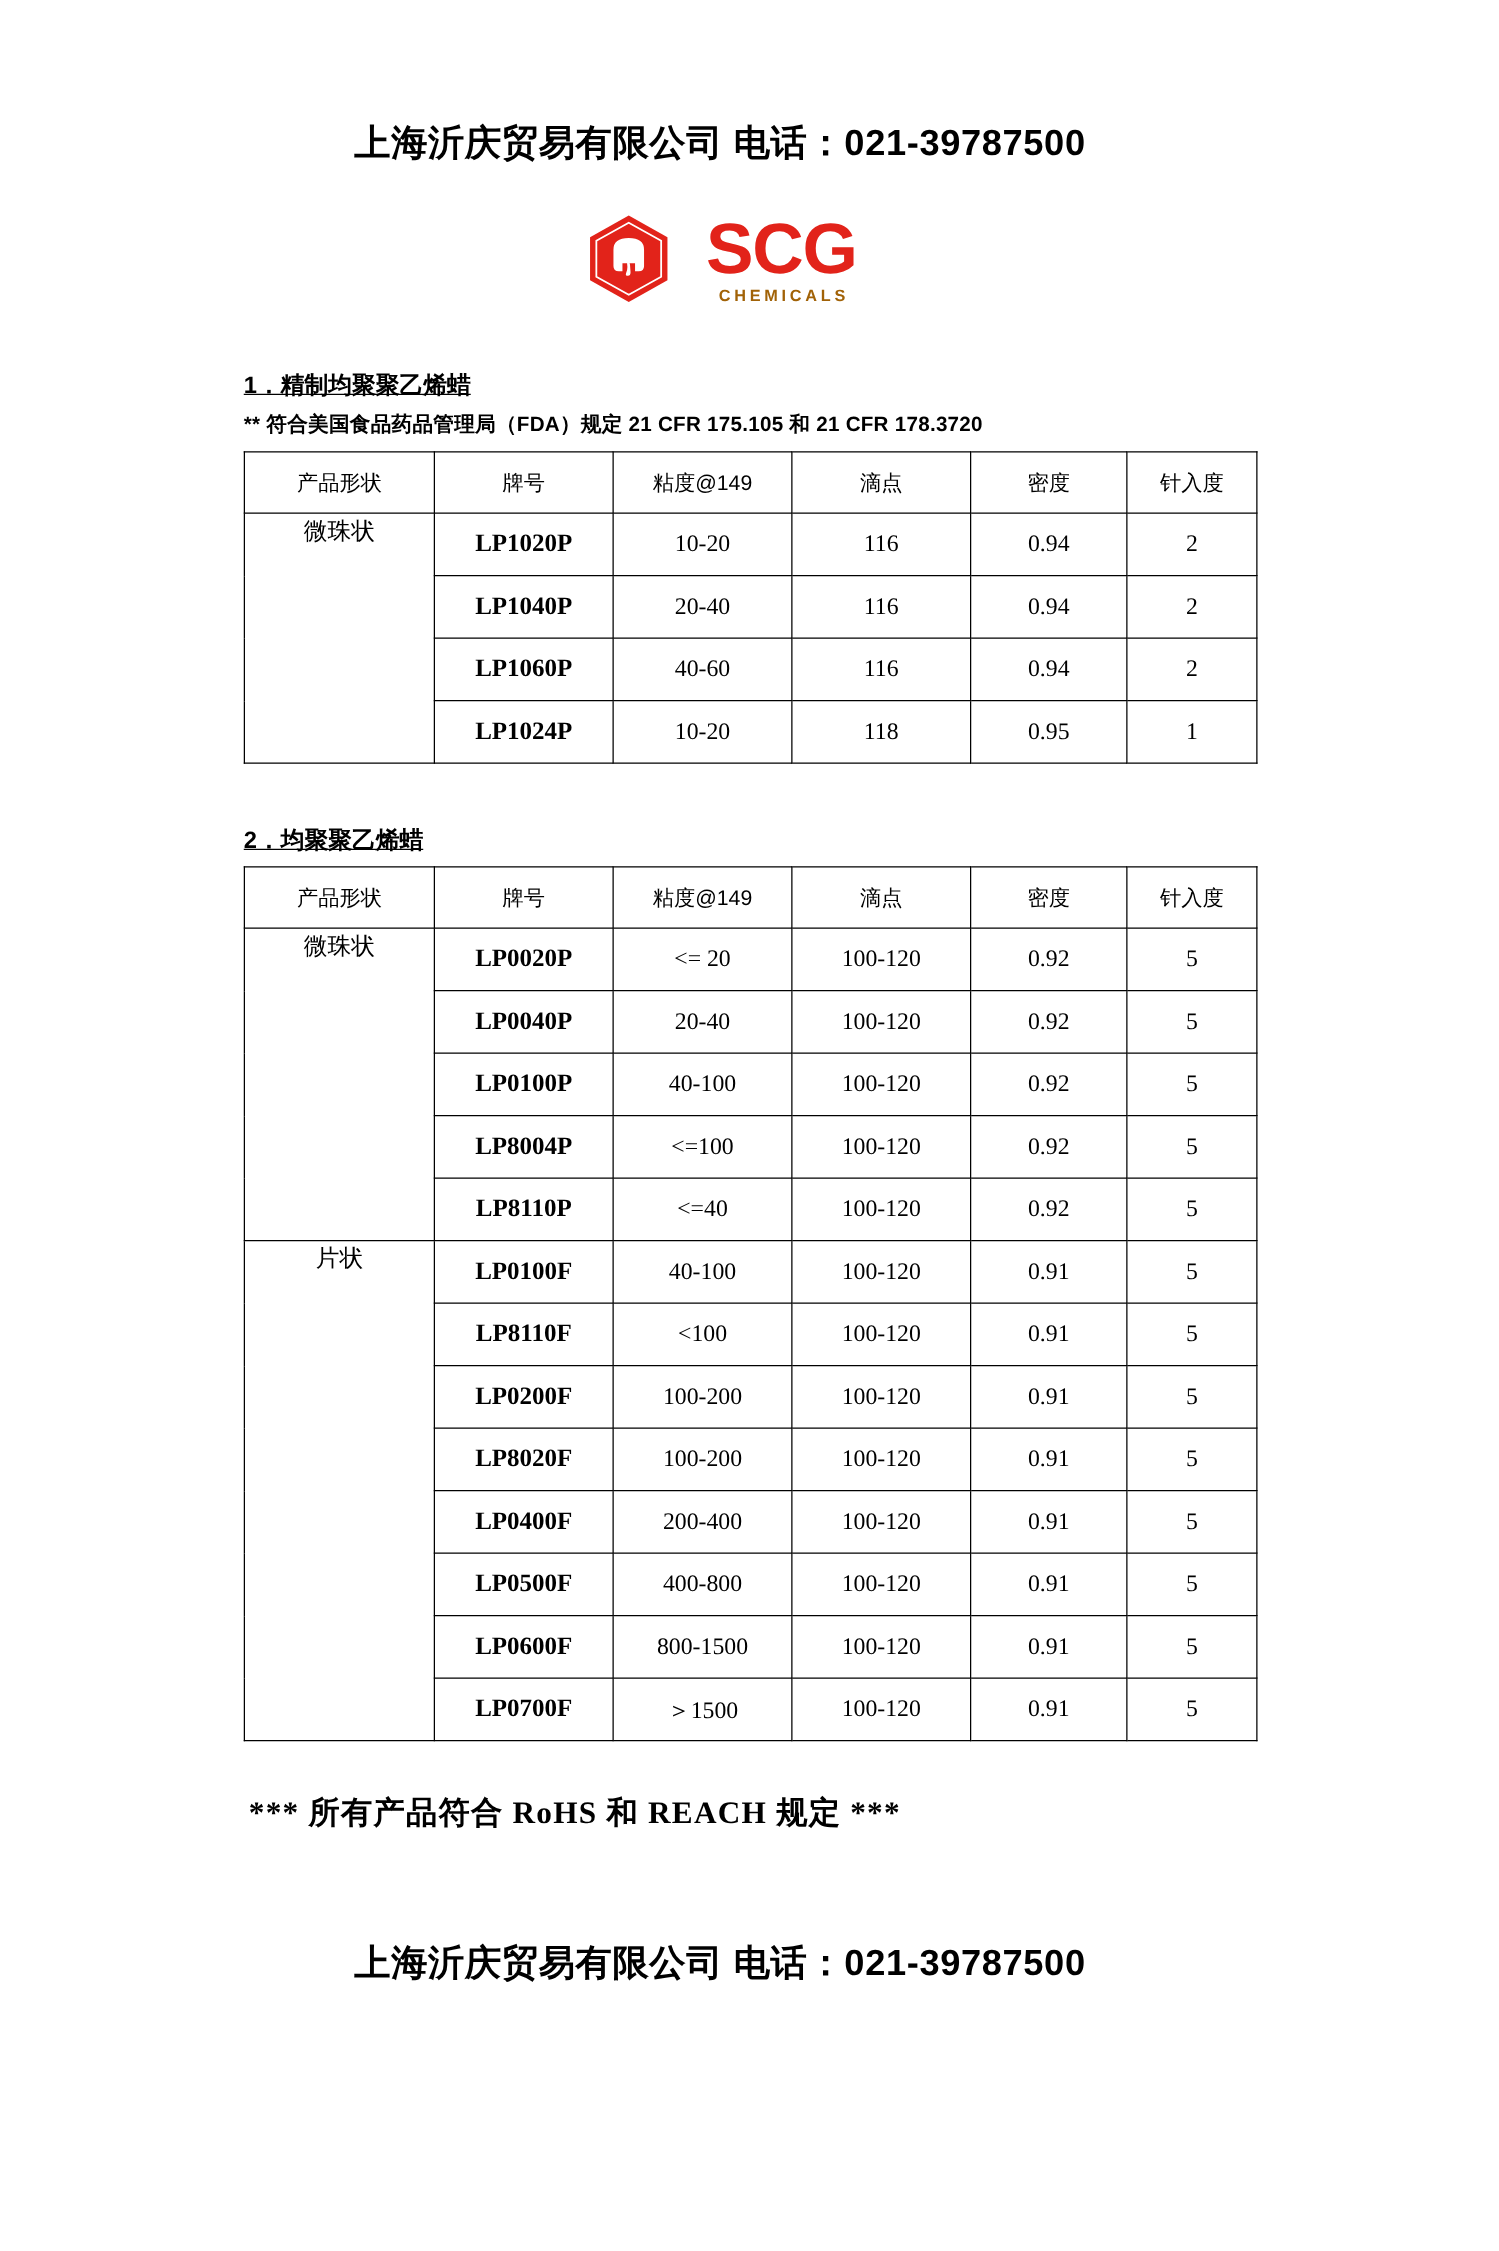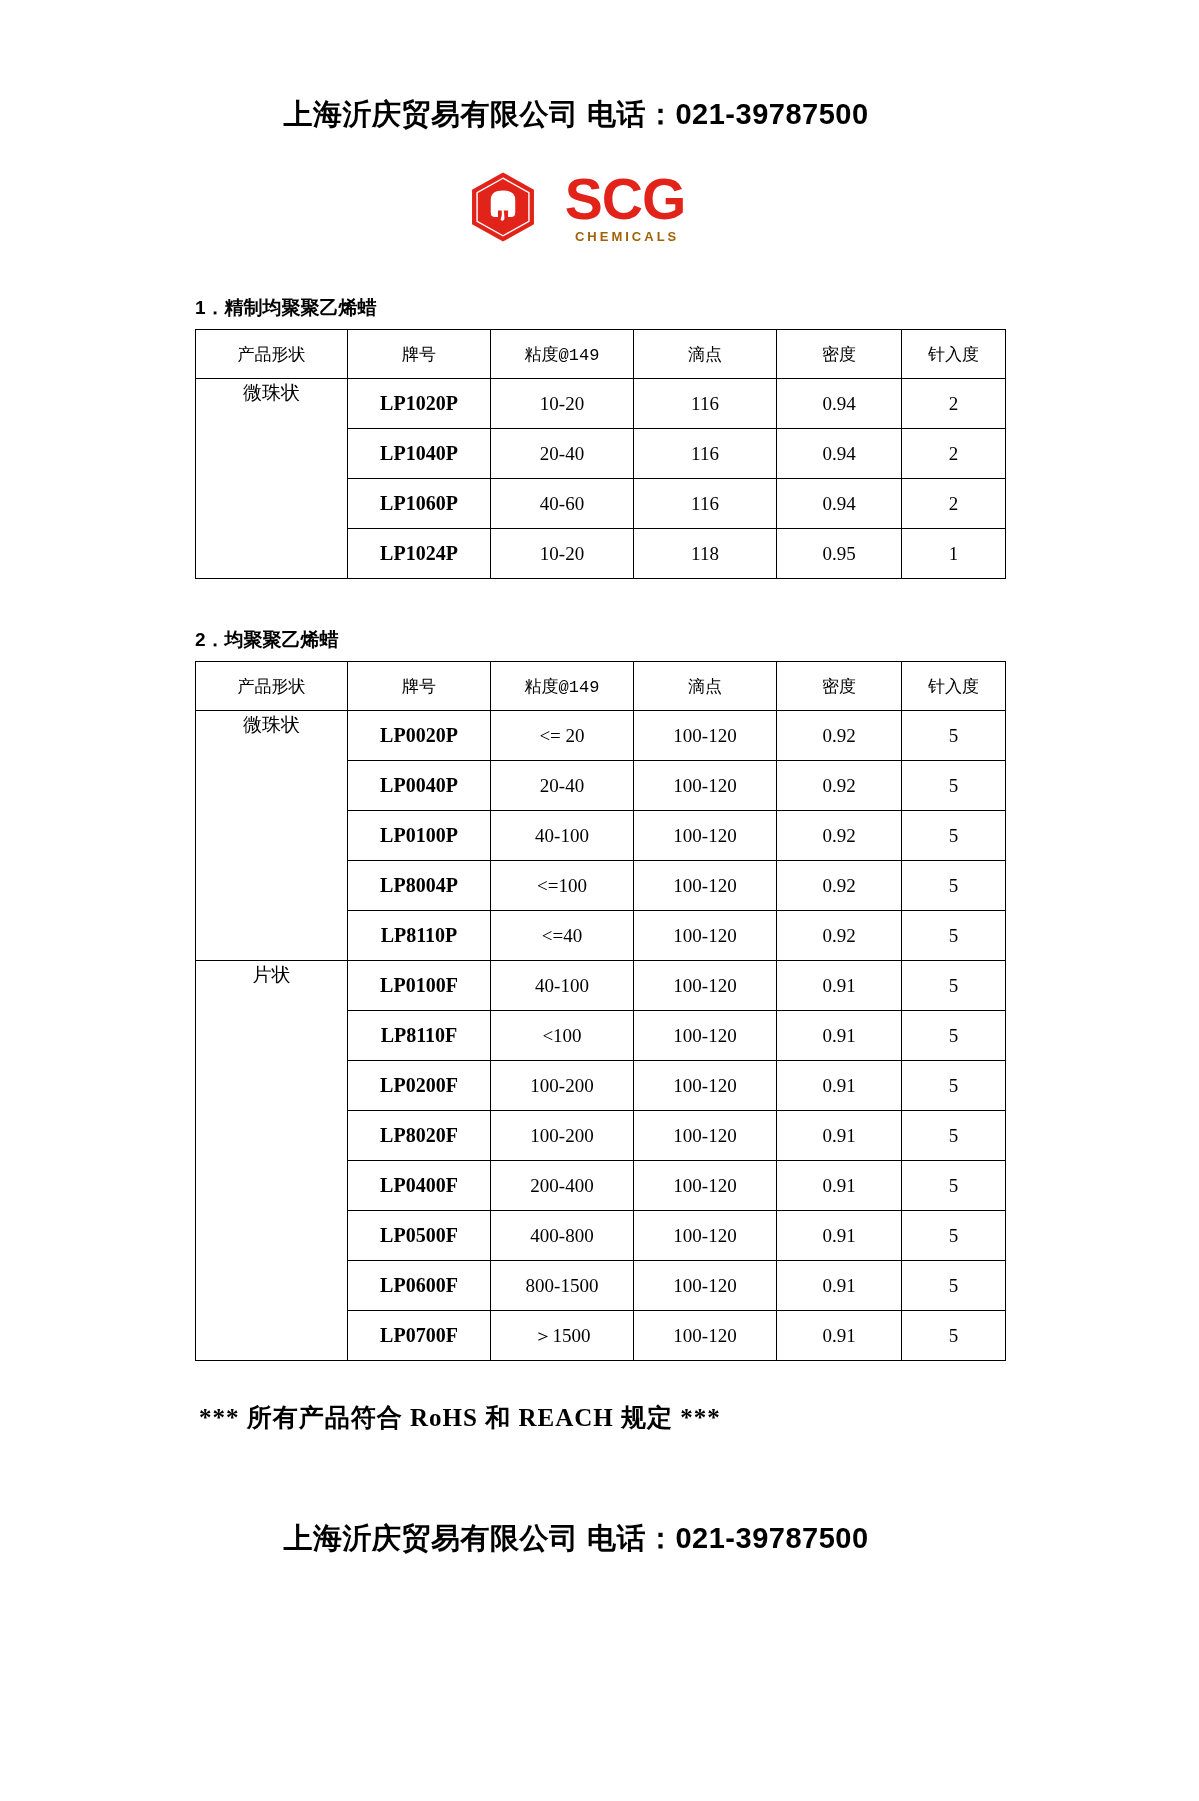--- a/index.html
+++ b/index.html
@@ -72,20 +72,21 @@
   }
   .content {
     padding: 0 190px 0 195px;
   }
   .section-title {
     font-family: "Liberation Sans", sans-serif;
     font-weight: bold;
     font-size: 19px;
     margin-top: 48px;
     margin-bottom: 8px;
+    text-decoration: underline;
   }
   .section-note {
     font-family: "Liberation Sans", sans-serif;
     font-weight: bold;
     font-size: 16.5px;
     margin-bottom: 10px;
     letter-spacing: 0.2px;
   }
   table.spec {
     border-collapse: collapse;
@@ -94,21 +95,21 @@
   }
   table.spec td {
     border: 1px solid #000000;
     text-align: center;
     vertical-align: middle;
     height: 47px;
     font-size: 19px;
     font-family: "Liberation Serif", serif;
   }
   table.spec td.hdr {
-    font-family: Liberation Mono, monospace;
+    font-family: Liberation Sans, sans-serif;
     font-size: 17px;
     font-weight: normal;
     height: 46px;
   }
   table.spec td.shape {
     font-family: "Liberation Sans", sans-serif;
     font-size: 19px;
     vertical-align: top;
   }
   table.spec td.grade {
@@ -164,20 +165,21 @@
         <div class="scg-main">SCG</div>
         <div class="scg-sub">CHEMICALS</div>
       </div>
     </div>
   </div>
 
   <div class="content">
 
     <div>
       <div class="section-title">1．精制均聚聚乙烯蜡</div>
+      <div class="section-note">**  符合美国食品药品管理局（FDA）规定 21 CFR 175.105 和 21 CFR 178.3720</div>
       <table class="spec">
         <colgroup>
           <col class="c-shape">
             <col class="c-grade">
             <col class="c-visc">
             <col class="c-drop">
             <col class="c-dens">
             <col class="c-pen">
         </colgroup>
         <tbody>

